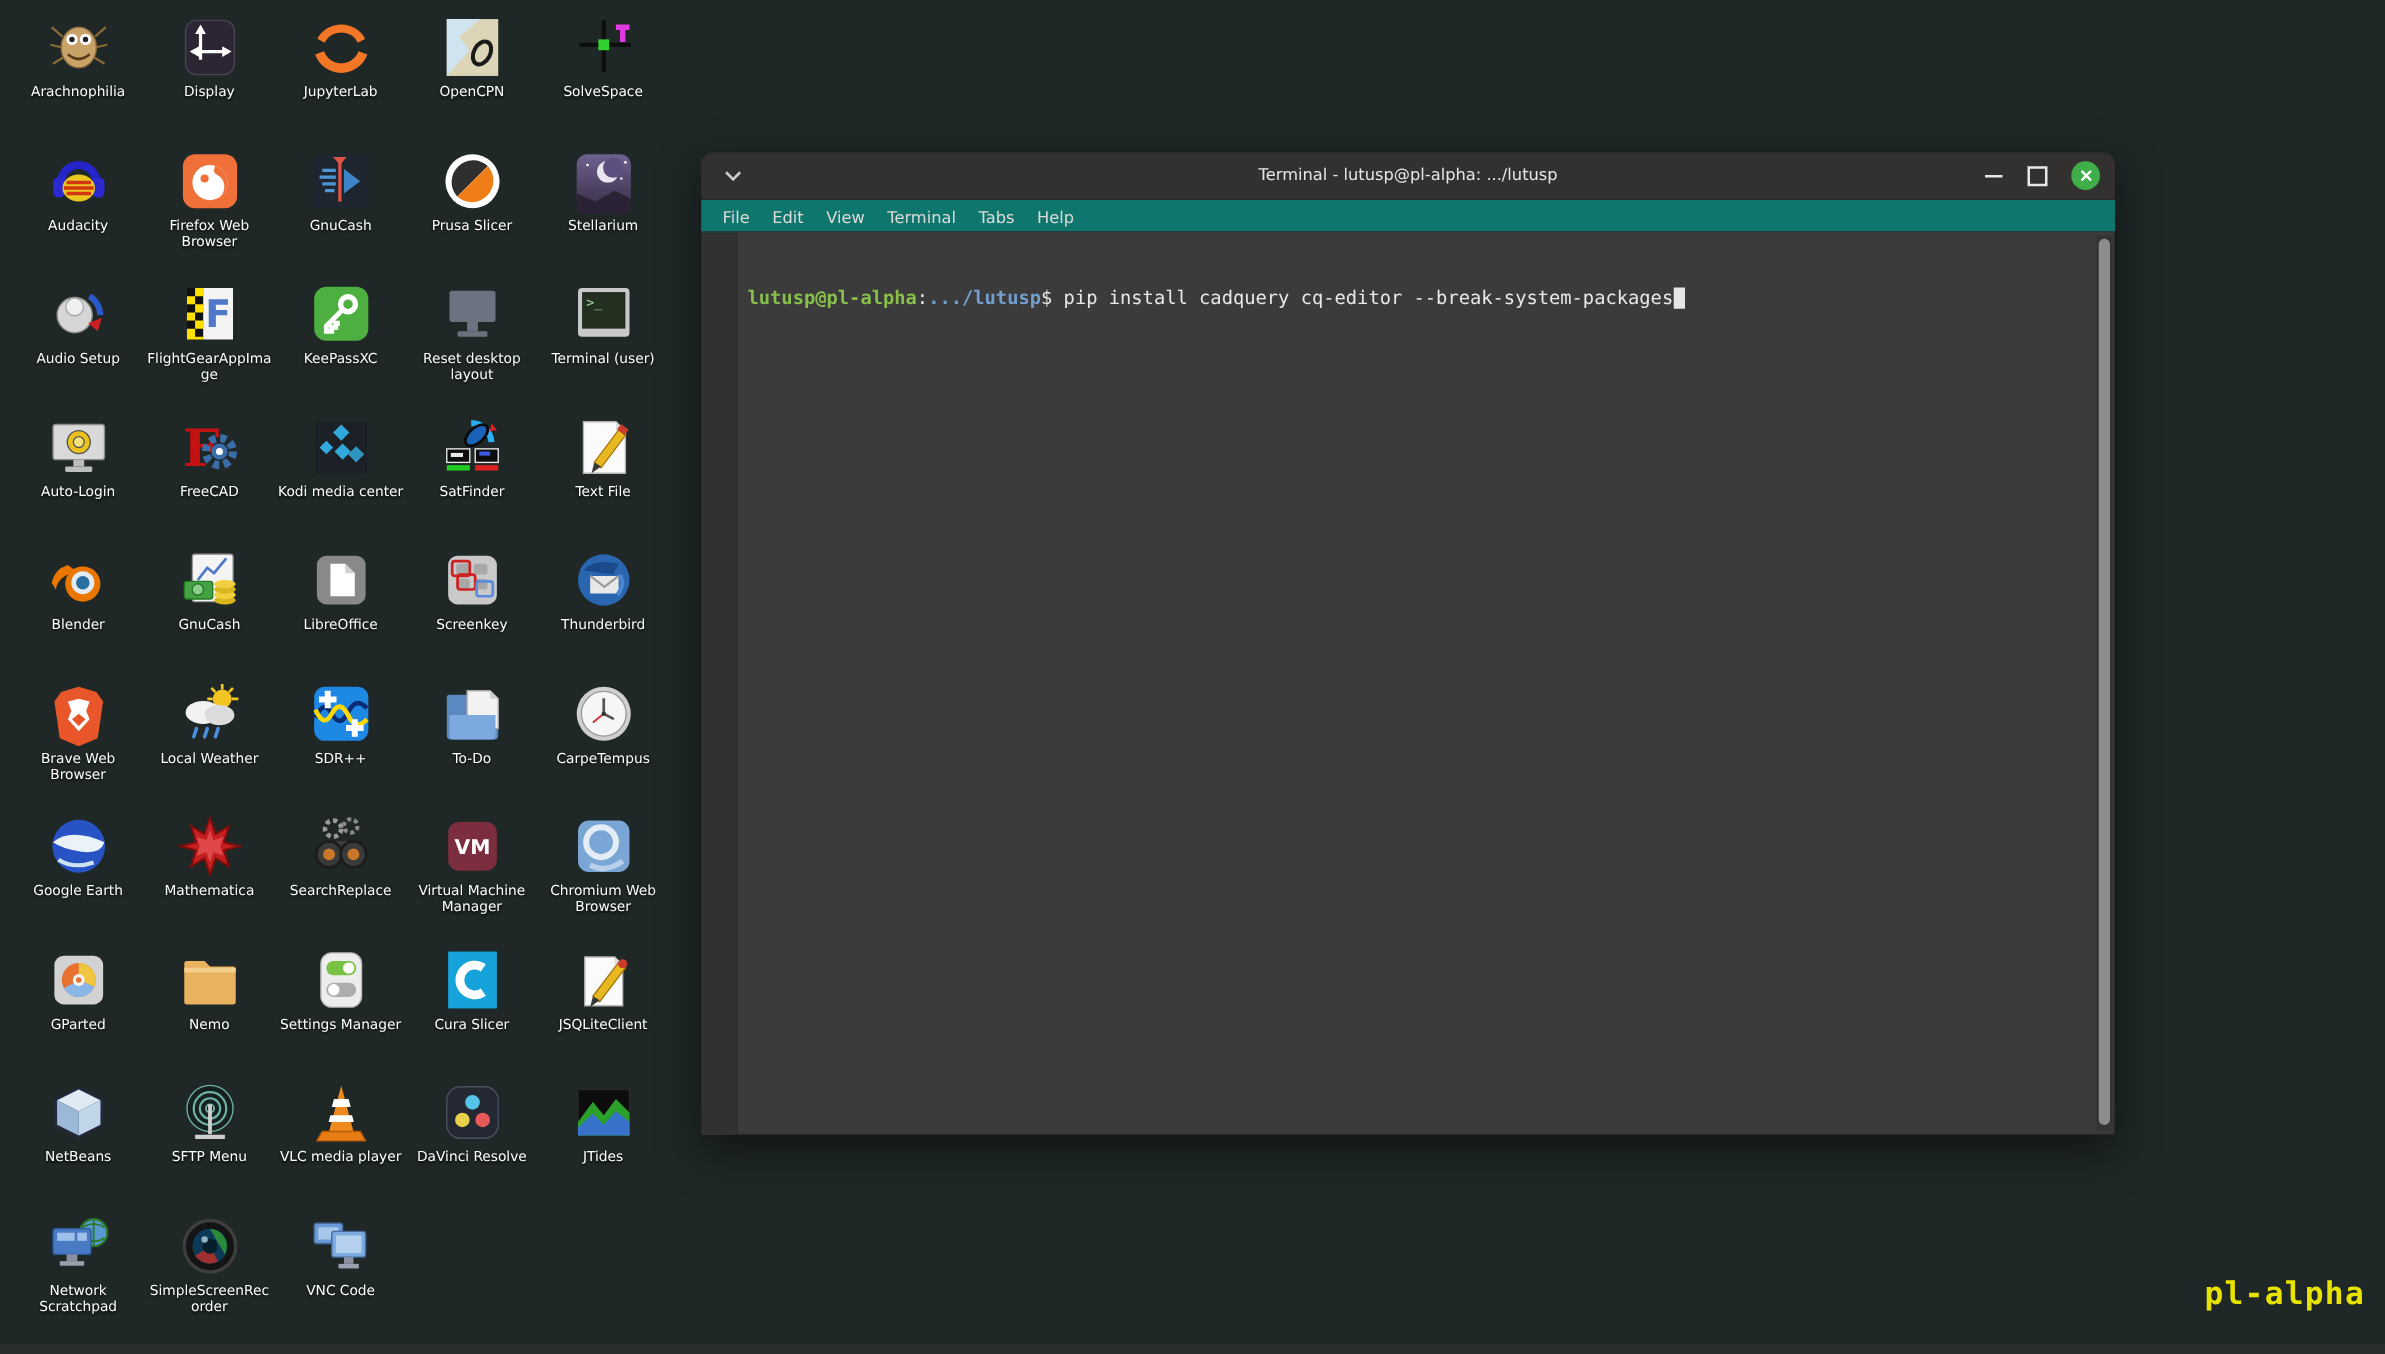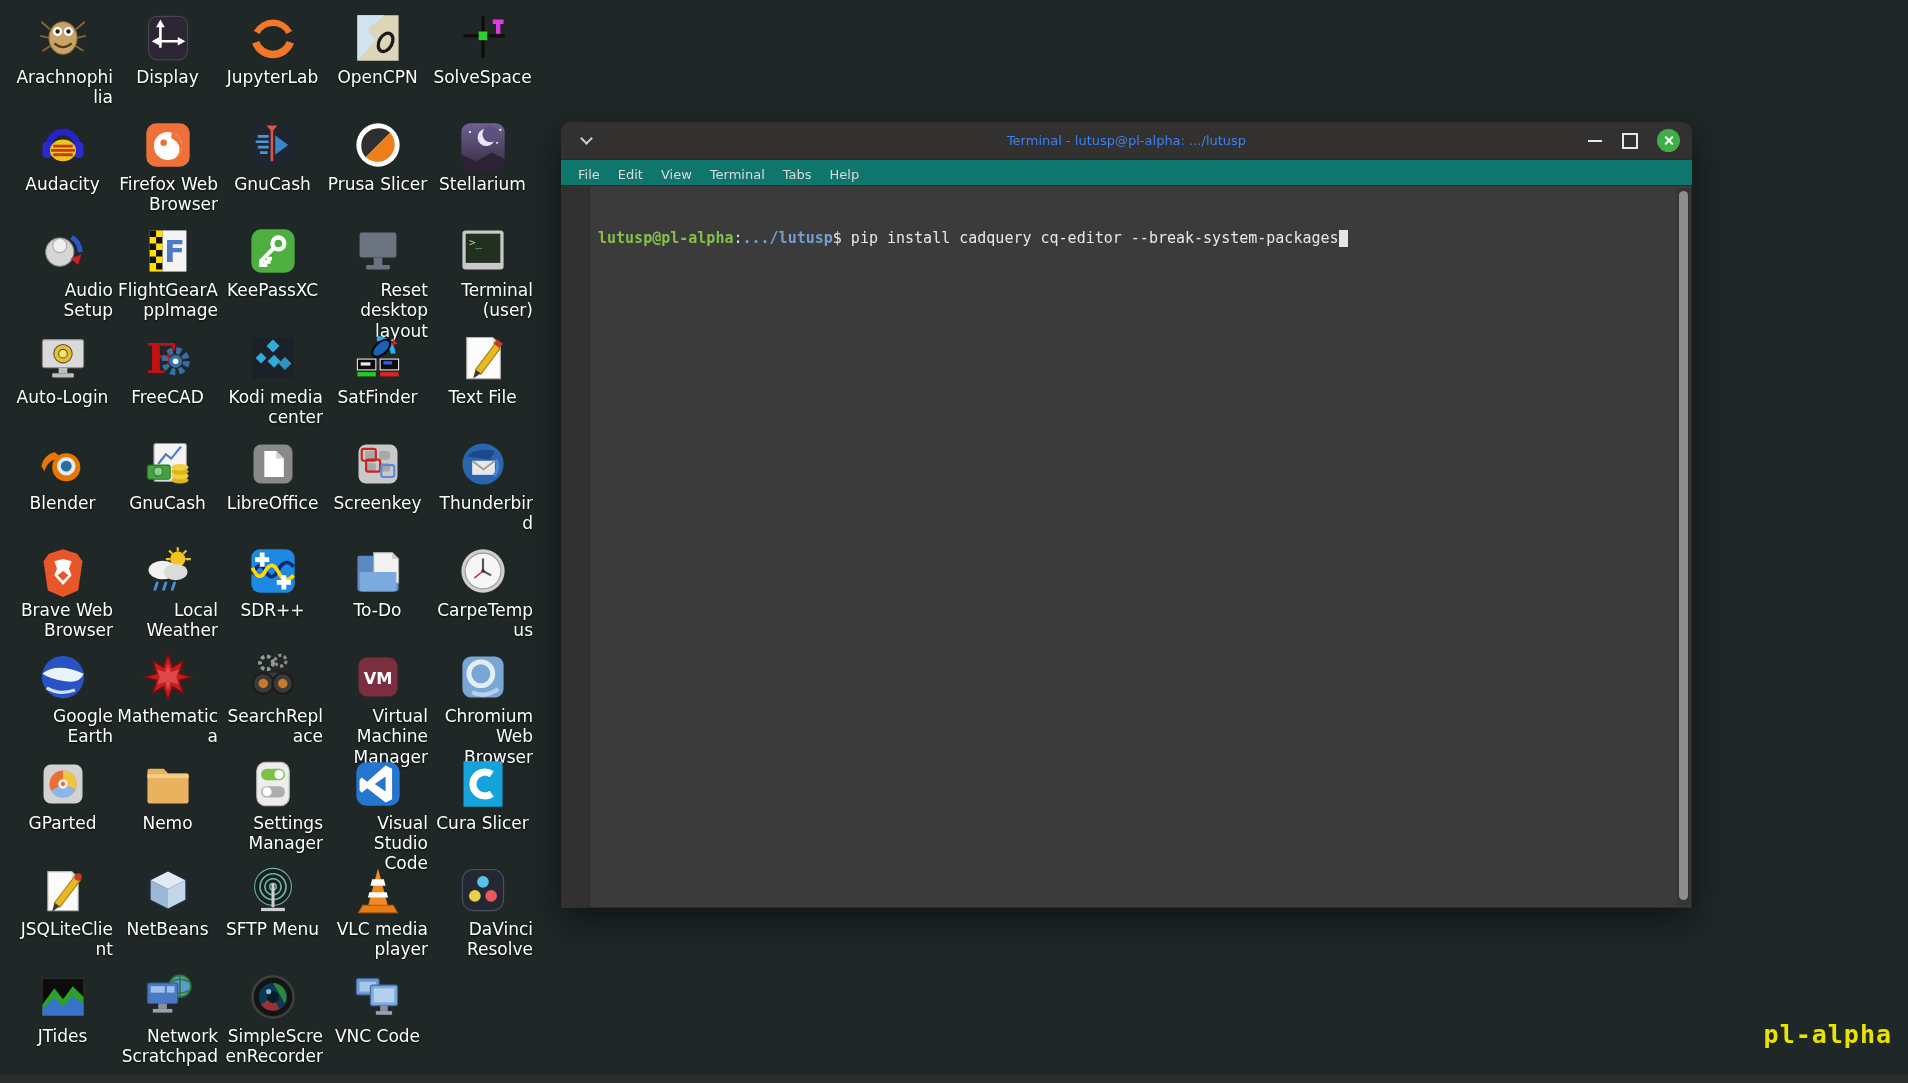--- a/index.html
+++ b/index.html
@@ -4,37 +4,37 @@
 <style>
   html,body{margin:0;padding:0;width:1908px;height:1083px;overflow:hidden;
     background:#1f2827;font-family:"DejaVu Sans","Liberation Sans",sans-serif;}
   
   #desktop{position:absolute;inset:0;}
   #icon-grid{position:absolute;left:10px;top:8px;display:grid;
     grid-template-columns:repeat(5,105px);grid-auto-rows:106.5px;}
   .dicon{display:flex;flex-direction:column;align-items:center;cursor:default;}
   .dicon .ic{width:52px;height:52px;margin-top:4px;}
   .dicon .ic svg{width:52px;height:52px;display:block;}
-  .dicon .lbl{margin-top:3px;max-width:101px;text-align:right;font-size:17px;
+  .dicon .lbl{margin-top:3px;max-width:101px;text-align:center;font-size:11px;
     line-height:1.2;color:#ffffff;text-shadow:0 1px 2px rgba(0,0,0,.85);
     overflow-wrap:anywhere;}
   #watermark{position:absolute;right:16px;bottom:34px;color:#e9e300;
     font-family:"DejaVu Sans Mono","Liberation Mono",monospace;
     font-weight:bold;font-size:25px;letter-spacing:1px;}
   #bottom-strip{position:absolute;left:0;bottom:0;width:100%;height:8px;background:#2a2e2d;}
   
   #term-win{position:absolute;left:561px;top:122px;width:1131px;height:786px;
     border-radius:10px 10px 2px 2px;box-shadow:0 12px 34px rgba(0,0,0,.5);
     display:flex;flex-direction:column;background:#323130;}
   #titlebar{height:37px;flex:0 0 37px;background:#323130;border-radius:10px 10px 0 0;
     display:flex;align-items:center;position:relative;border-bottom:1px solid #2a2929;}
   #title-chevron{position:absolute;left:20px;top:10px;width:12px;height:12px;color:#cfcfcf;}
   #title-chevron::before{content:"";position:absolute;left:1px;top:2px;width:7px;height:7px;
     border-right:2px solid #cfcfcf;border-bottom:2px solid #cfcfcf;transform:rotate(45deg);}
-  #title-text{flex:1;text-align:center;color:#3b82f6;font-size:13px;}
+  #title-text{flex:1;text-align:center;color:#e5e5e5;font-size:13px;}
   .winbtns{position:absolute;right:0;top:0;height:37px;display:flex;align-items:center;}
   #btn-min{width:14px;height:2px;background:#e8e8e8;margin-right:20px;}
   #btn-max{width:12px;height:12px;border:2px solid #e8e8e8;margin-right:19px;}
   #btn-close{width:23px;height:23px;border-radius:50%;margin-right:12px;
     display:flex;align-items:center;justify-content:center;}
   #btn-close .x{position:relative;width:11px;height:11px;}
   #btn-close .x::before,#btn-close .x::after{content:"";position:absolute;left:5px;top:0;
     width:2px;height:11px;background:#fff;border-radius:1px;}
   #btn-close .x::before{transform:rotate(45deg);} #btn-close .x::after{transform:rotate(-45deg);}
   #menubar{height:25px;flex:0 0 25px;background:#0f766e;display:flex;align-items:flex-end;
@@ -497,29 +497,20 @@
             <circle cx="29.5" cy="15.2" r="4.2" fill="#fff"></circle>
             <rect x="13" y="26" width="22" height="10.5" rx="5.2" fill="#adadad"></rect>
             <circle cx="18.5" cy="31.2" r="4.2" fill="#fff"></circle>
           </svg>
         </div>
         <div class="lbl">Settings Manager</div>
       </div>
       <div class="dicon">
         <div class="ic">
           <svg viewBox="0 0 48 48">
-            <rect x="4" y="4" width="40" height="40" rx="9" fill="#2576ce"></rect>
-            <path d="M31 7l6 3v28l-6 3-17-13-5 4-2-2v-10l2-2 5 4zM31 17l-10 7 10 7z" fill="#fff"></path>
-          </svg>
-        </div>
-        <div class="lbl">Visual Studio Code</div>
-      </div>
-      <div class="dicon">
-        <div class="ic">
-          <svg viewBox="0 0 48 48">
             <rect x="6" y="3" width="36" height="42" fill="#16a3dc"></rect>
             <path d="M32 15a11 11 0 1 0 0 18" stroke="#fff" stroke-width="6.5" fill="none"></path>
           </svg>
         </div>
         <div class="lbl">Cura Slicer</div>
       </div>
       <div class="dicon">
         <div class="ic">
           <svg viewBox="0 0 48 48">
             <path d="M10 7h22l6 6v30H10z" fill="#fbfbfb" stroke="#b5b5b5"></path>

